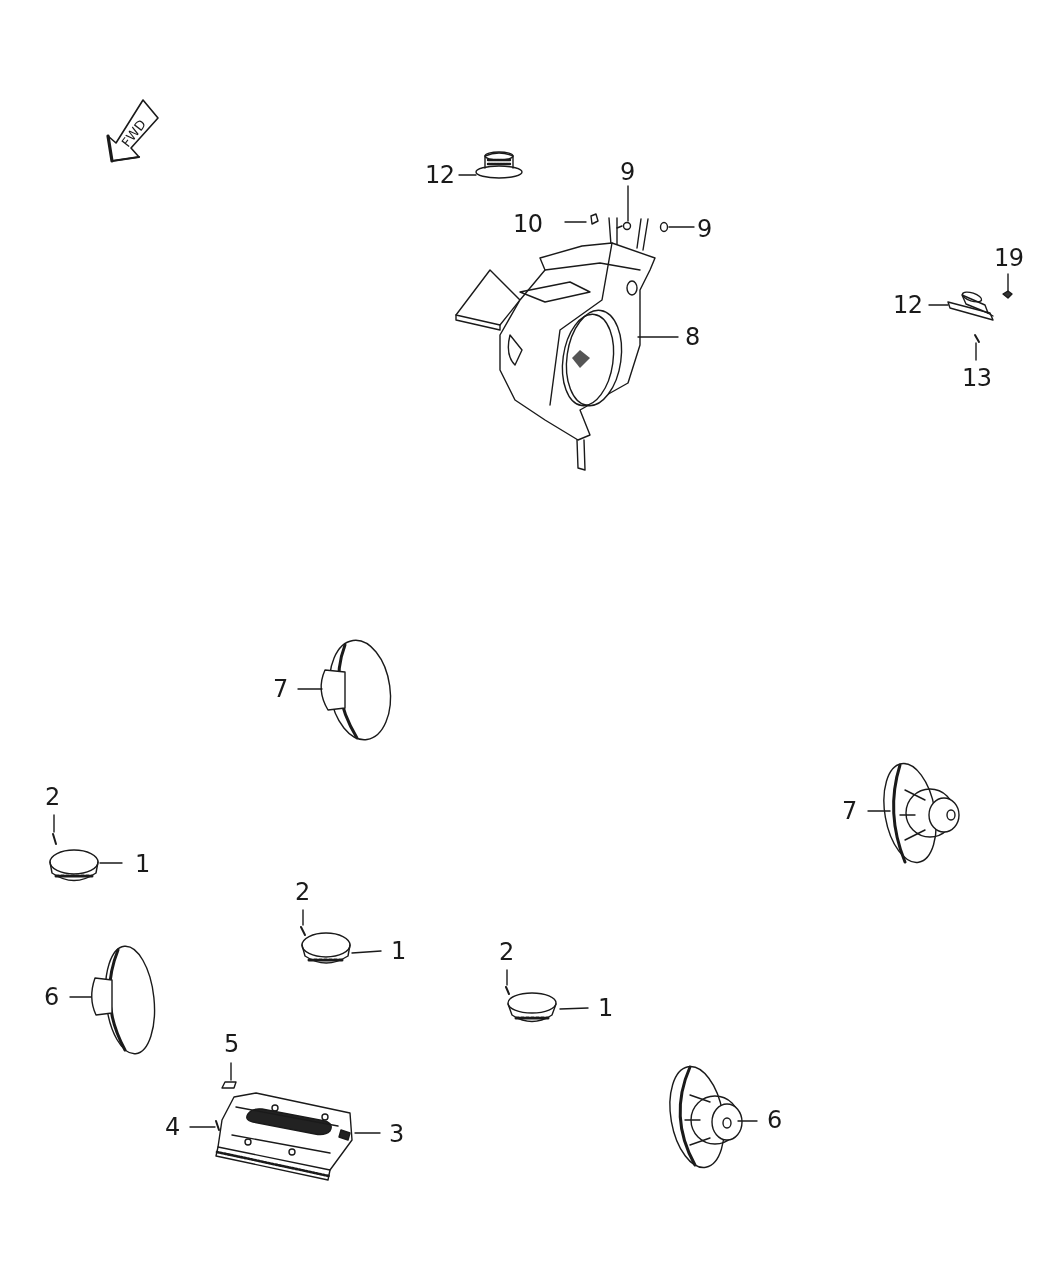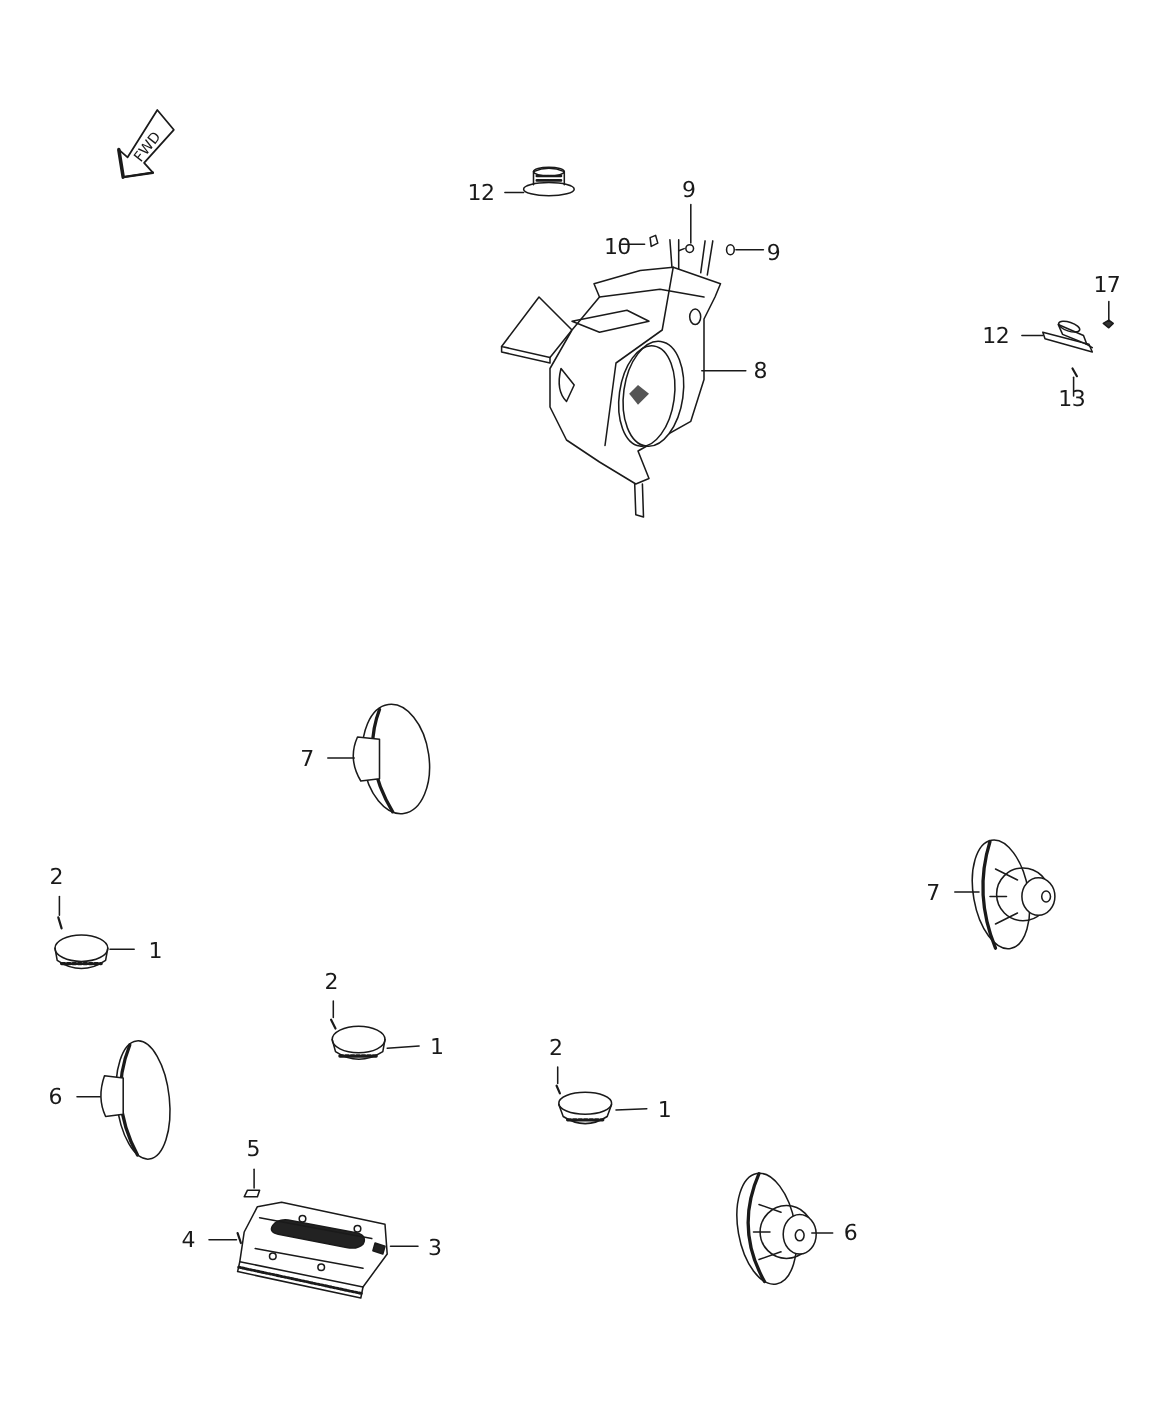--- a/index.html
+++ b/index.html
@@ -1,18 +1,18 @@
 <!DOCTYPE html>
 <html><head>
 <meta charset="utf-8">
 <style>
   html,body{margin:0;padding:0;background:#ffffff;}
   #canvas{position:relative;width:1050px;height:1275px;background:#fff;overflow:hidden;
     font-family:"DejaVu Sans","Liberation Sans",sans-serif;color:#111;}
-  .callout{position:absolute;font-size:20px;line-height:24px;color:#1a1a1a;letter-spacing:-0.5px;}
+  .callout{position:absolute;font-size:24px;line-height:24px;color:#1a1a1a;letter-spacing:-0.5px;}
   svg.layer{position:absolute;left:0;top:0;}
 </style>
 </head>
 <body>
 
 <div id="canvas">
 
   <svg class="layer" width="1050" height="1275" viewBox="0 0 1050 1275" fill="none" stroke="#1a1a1a" stroke-width="1.4" stroke-linejoin="round" stroke-linecap="round">
 
     <g>
@@ -157,20 +157,20 @@
   <span class="callout" style="left:499px;top:940px">2</span>
   <span class="callout" style="left:389px;top:1122px">3</span>
   <span class="callout" style="left:165px;top:1115px">4</span>
   <span class="callout" style="left:224px;top:1032px">5</span>
   <span class="callout" style="left:44px;top:985px">6</span>
   <span class="callout" style="left:767px;top:1108px">6</span>
   <span class="callout" style="left:273px;top:677px">7</span>
   <span class="callout" style="left:842px;top:799px">7</span>
   <span class="callout" style="left:685px;top:325px">8</span>
   <span class="callout" style="left:620px;top:160px">9</span>
-  <span class="callout" style="left:549px;top:212px">10</span>
+  <span class="callout" style="left:513px;top:212px">10</span>
   <span class="callout" style="left:697px;top:217px">9</span>
   <span class="callout" style="left:425px;top:163px">12</span>
   <span class="callout" style="left:893px;top:293px">12</span>
-  <span class="callout" style="left:962px;top:350px">13</span>
-  <span class="callout" style="left:994px;top:246px">17</span>
+  <span class="callout" style="left:962px;top:366px">13</span>
+  <span class="callout" style="left:994px;top:246px">19</span>
 
 </div>
 
 </body></html>

